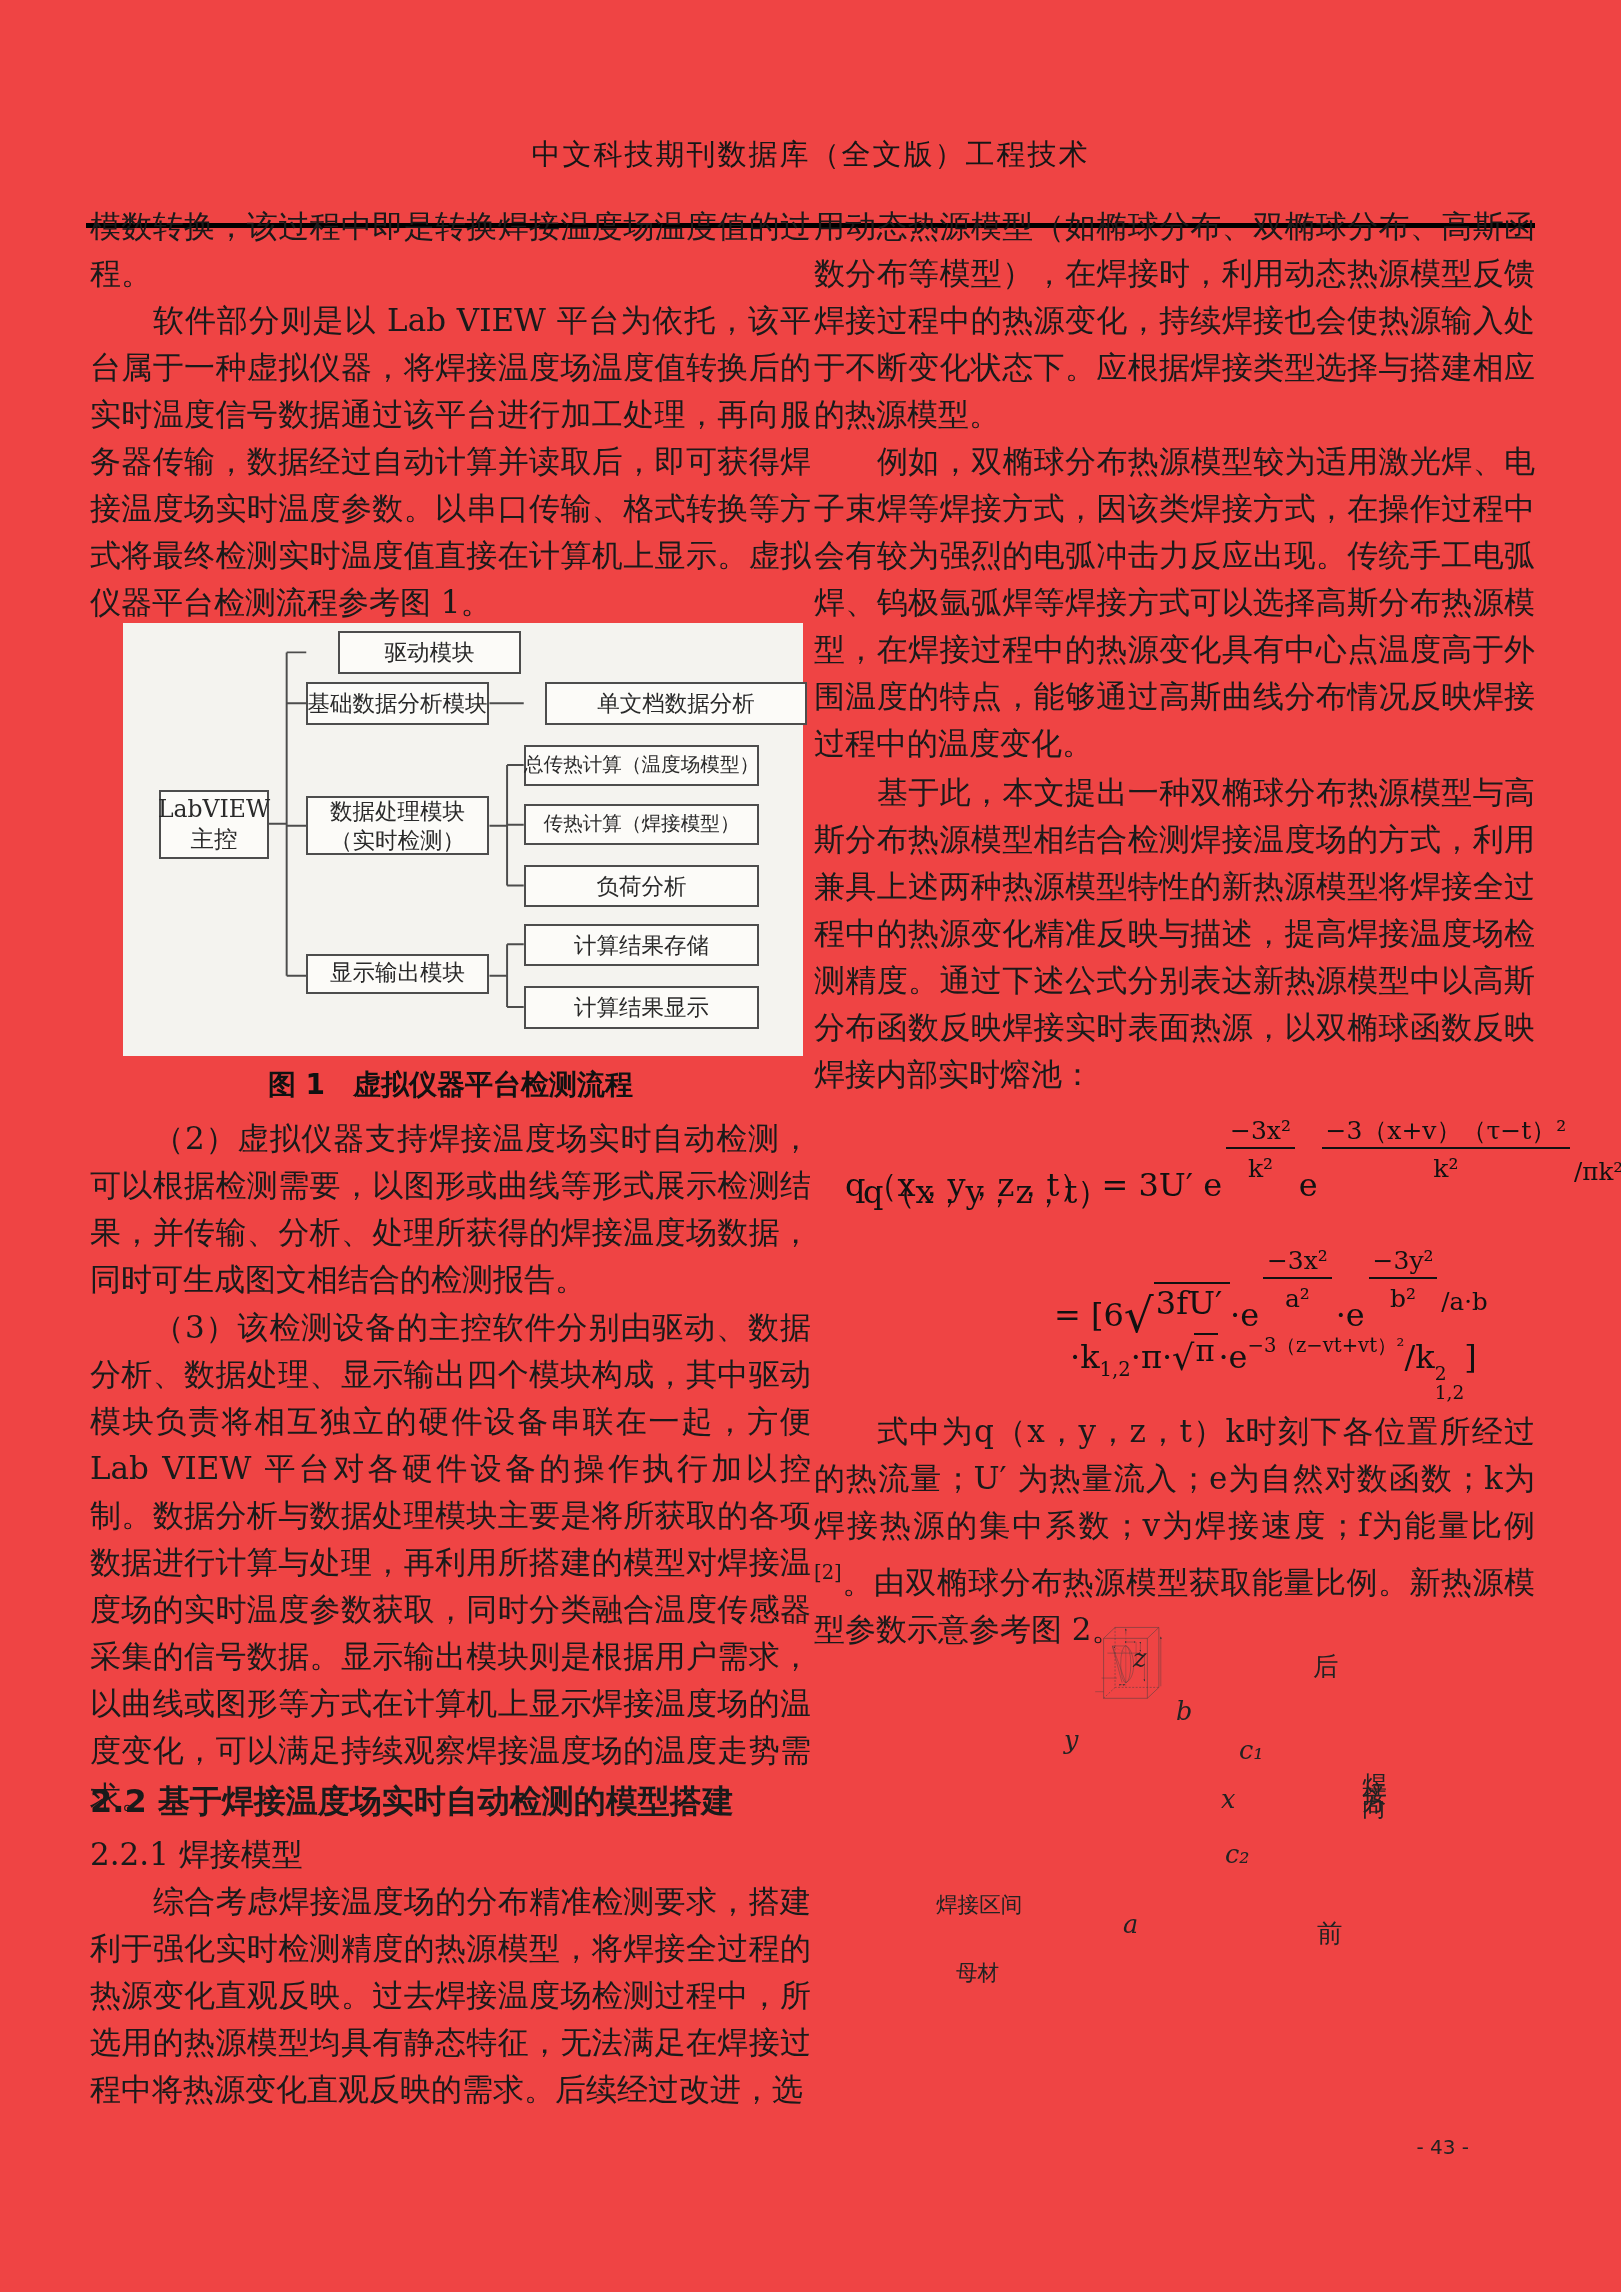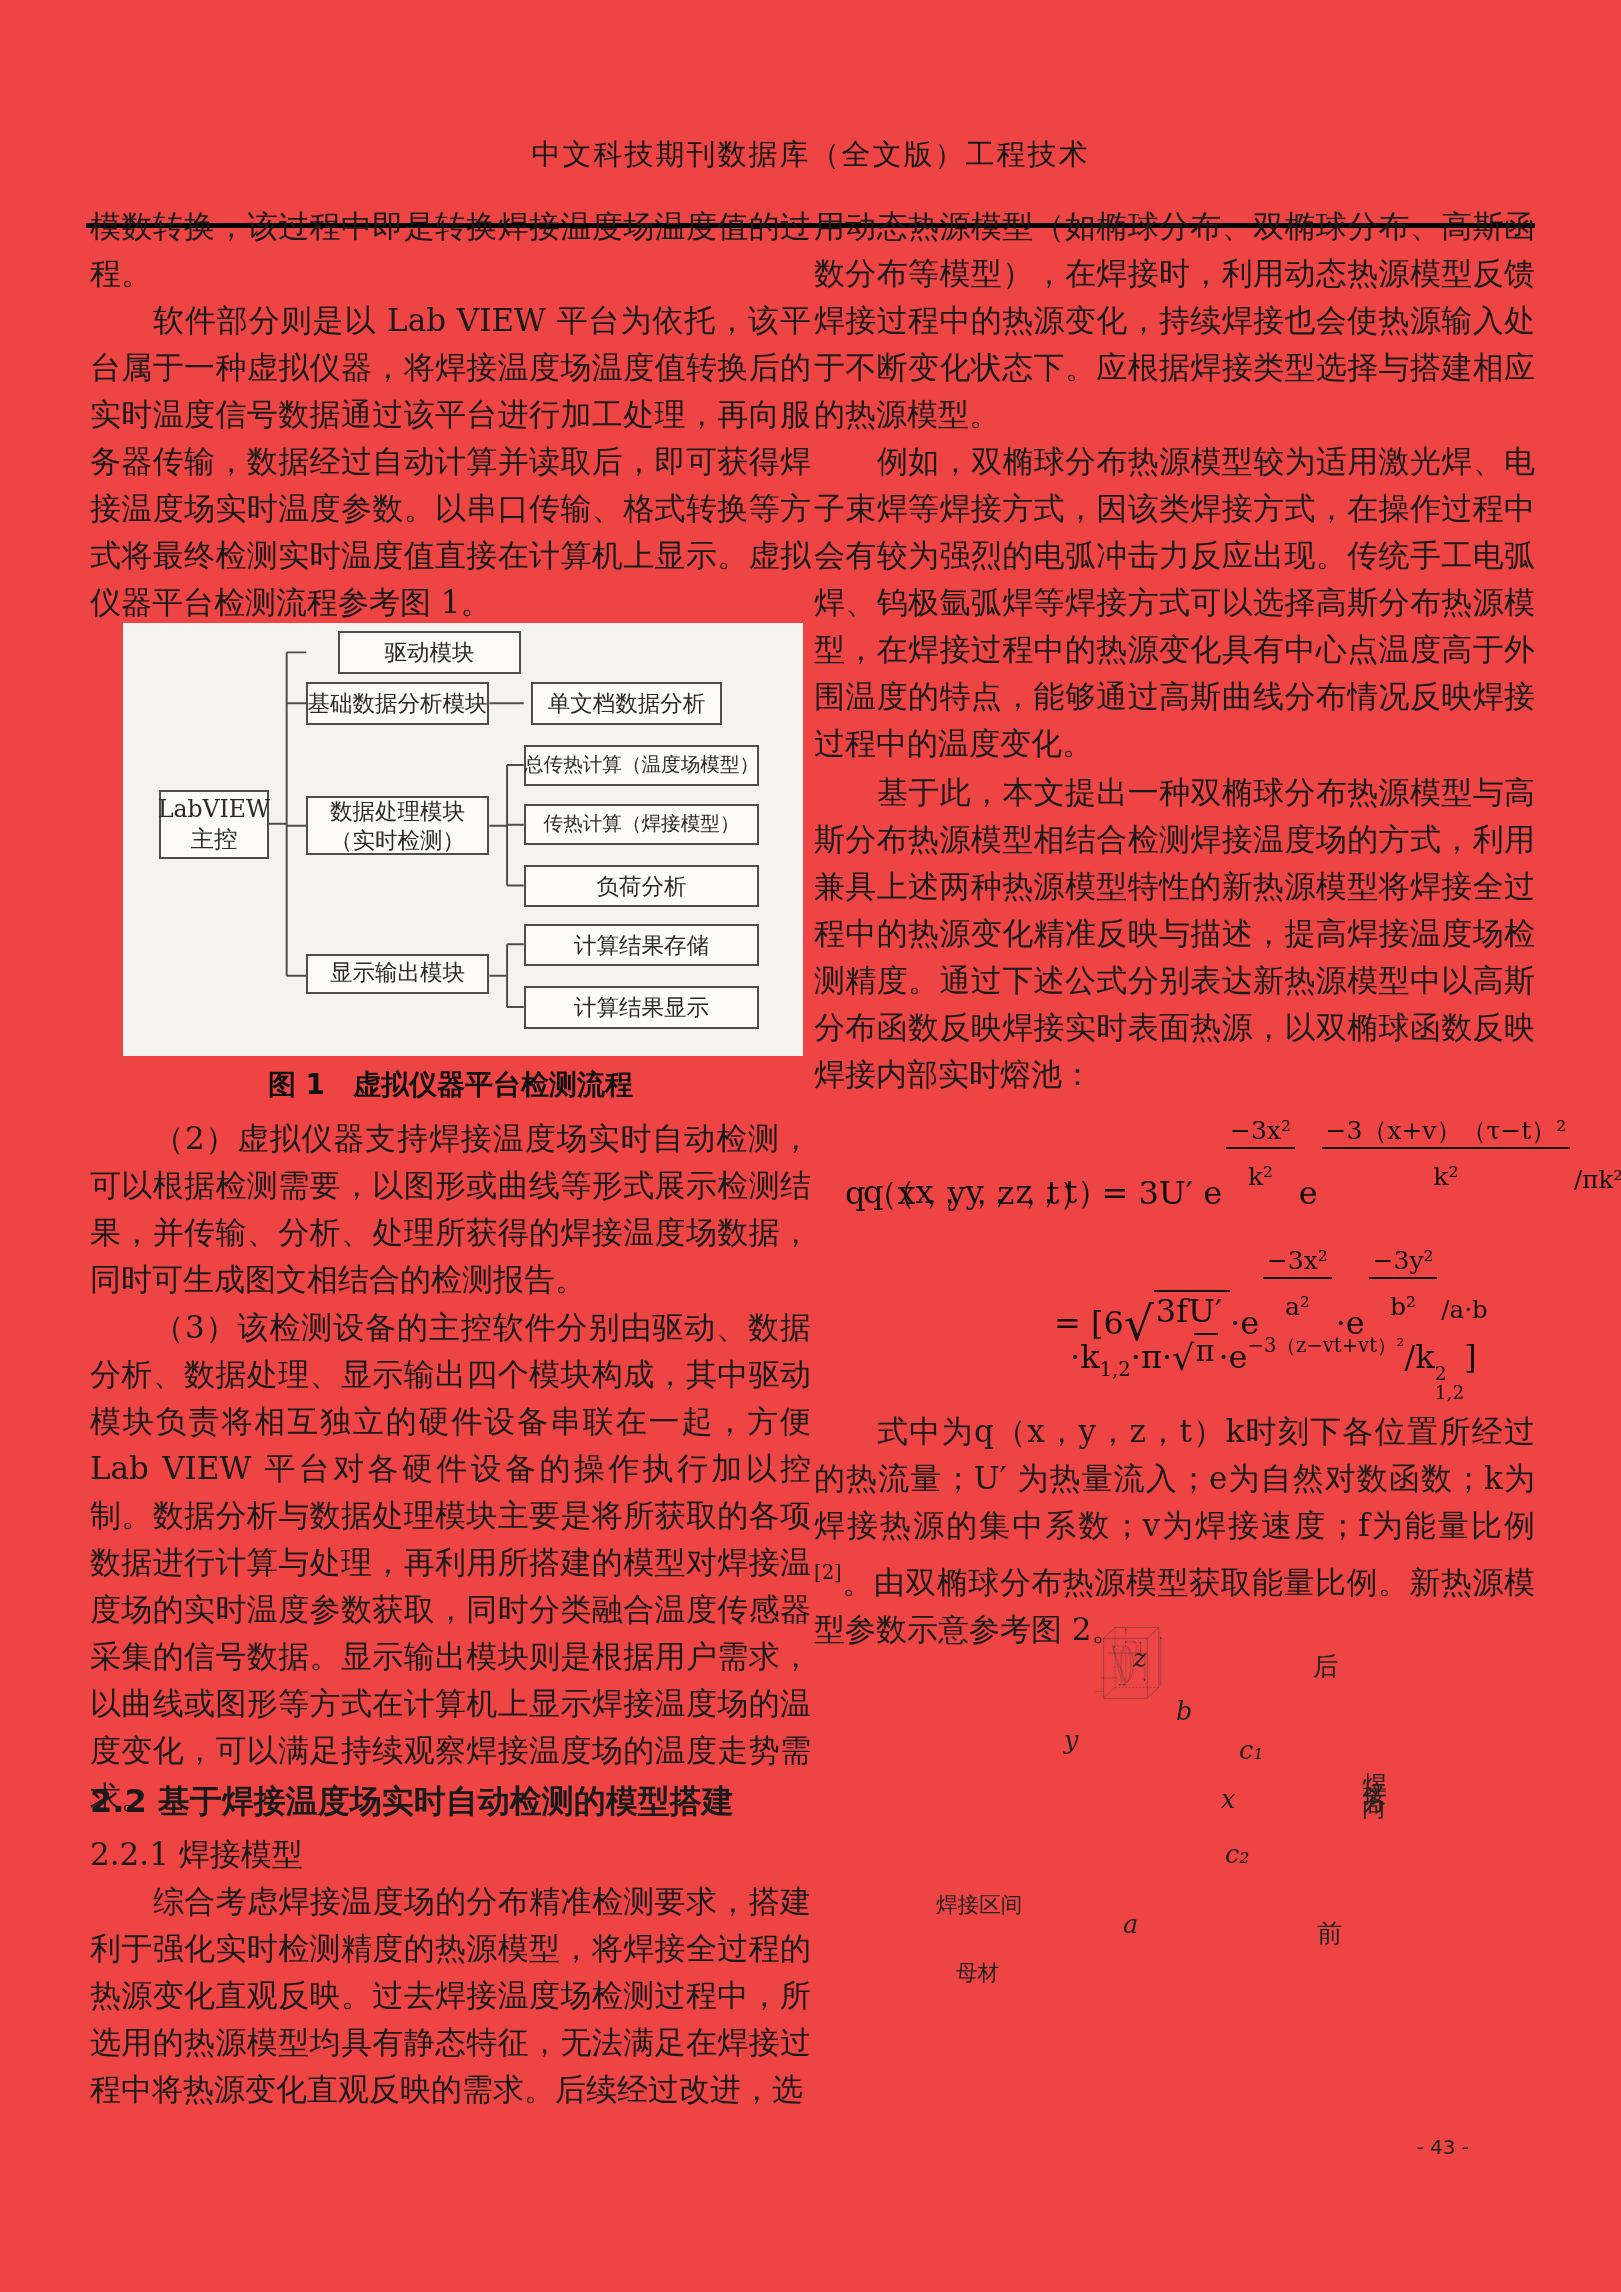--- a/index.html
+++ b/index.html
@@ -22,21 +22,21 @@
   #fig1 svg{position:absolute;left:0;top:0;}
   .fbox{position:absolute;border:2px solid #4d4d4d;background:#fcfbf8;box-sizing:border-box;
         display:flex;flex-direction:column;align-items:center;justify-content:center;
         text-align:center;font-size:22.5px;line-height:1.25;color:#2a2a2a;white-space:nowrap;}
   .fbox.sm{font-size:19.6px;}
   
   .formula{position:absolute;font-size:32px;color:#111;white-space:nowrap;line-height:1;}
   .ef{display:inline-block;vertical-align:19.6px;font-size:25px;line-height:1.1;
       text-align:center;margin:0 3.9px;}
   .ef .n{display:block;border-bottom:2px solid #111;padding:0 3.9px 2px;}
-  .ef .d{display:block;padding-top:14px;}
+  .ef .d{display:block;padding-top:6px;}
   .tailup{vertical-align:15.7px;font-size:24.5px;}
   .rad{font-size:47px;vertical-align:-5.9px;}
   .radbody{display:inline-block;border-top:2.9px solid #111;padding:2.9px 7.8px 0 2px;font-size:32px;
            vertical-align:11.8px;}
   .rad2{font-size:35px;vertical-align:-2px;}
   .radbody2{display:inline-block;border-top:2.9px solid #111;padding:2px 3.9px 0 1px;font-size:29px;
             vertical-align:6.9px;}
   .supx{font-size:19.6px;vertical-align:15.7px;}
   .subx{font-size:19.6px;vertical-align:-7.8px;}
   .ss{display:inline-flex;flex-direction:column;align-items:flex-start;font-size:18.6px;
@@ -75,21 +75,21 @@
       <span>LabVIEW</span>
       <span>主控</span>
     </div>
     <div class="fbox" style="left:183px;top:7.8px;width:183px;height:43px;margin-left:32px;">驱动模块</div>
     <div class="fbox" style="left:183px;top:59px;width:183px;height:43px;">基础数据分析模块</div>
     <div class="fbox" style="left:183px;top:173px;width:183px;height:59px;">
       <span>数据处理模块</span>
       <span>（实时检测）</span>
     </div>
     <div class="fbox" style="left:183px;top:331px;width:183px;height:40px;font-family:Liberation Mono, monospace;">显示输出模块</div>
-    <div class="fbox" style="left:408px;top:59px;width:191px;height:43px;">单文档数据分析</div>
+    <div class="fbox" style="left:422px;top:59px;width:262px;height:43px;">单文档数据分析</div>
     <div class="fbox sm" style="left:401px;top:122px;width:235px;height:41px;">总传热计算（温度场模型）</div>
     <div class="fbox sm" style="left:401px;top:181px;width:235px;height:41px;">传热计算（焊接模型）</div>
     <div class="fbox" style="left:401px;top:242px;width:235px;height:42px;">负荷分析</div>
     <div class="fbox" style="left:401px;top:301px;width:235px;height:42px;">计算结果存储</div>
     <div class="fbox" style="left:401px;top:363px;width:235px;height:43px;">计算结果显示</div>
   </div>
   <div class="figcap" style="left:90px;top:1066px;">图 1　虚拟仪器平台检测流程</div>
 
   <div class="col para" style="left:90px;top:1115px;">（2）虚拟仪器支持焊接温度场实时自动检测，可以根据检测需要，以图形或曲线等形式展示检测结果，并传输、分析、处理所获得的焊接温度场数据，同时可生成图文相结合的检测报告。</div>
   <div class="col para" style="left:90px;top:1304px;">（3）该检测设备的主控软件分别由驱动、数据分析、数据处理、显示输出四个模块构成，其中驱动模块负责将相互独立的硬件设备串联在一起，方便 Lab VIEW 平台对各硬件设备的操作执行加以控制。数据分析与数据处理模块主要是将所获取的各项数据进行计算与处理，再利用所搭建的模型对焊接温度场的实时温度参数获取，同时分类融合温度传感器采集的信号数据。显示输出模块则是根据用户需求，以曲线或图形等方式在计算机上显示焊接温度场的温度变化，可以满足持续观察焊接温度场的温度走势需求。</div>

